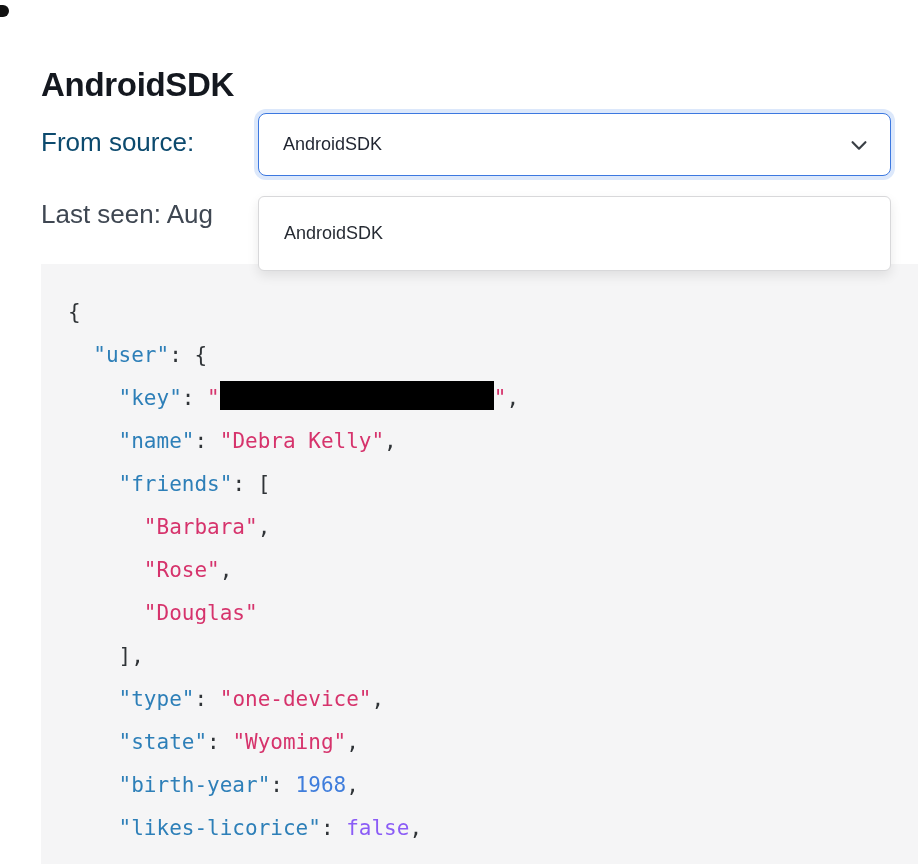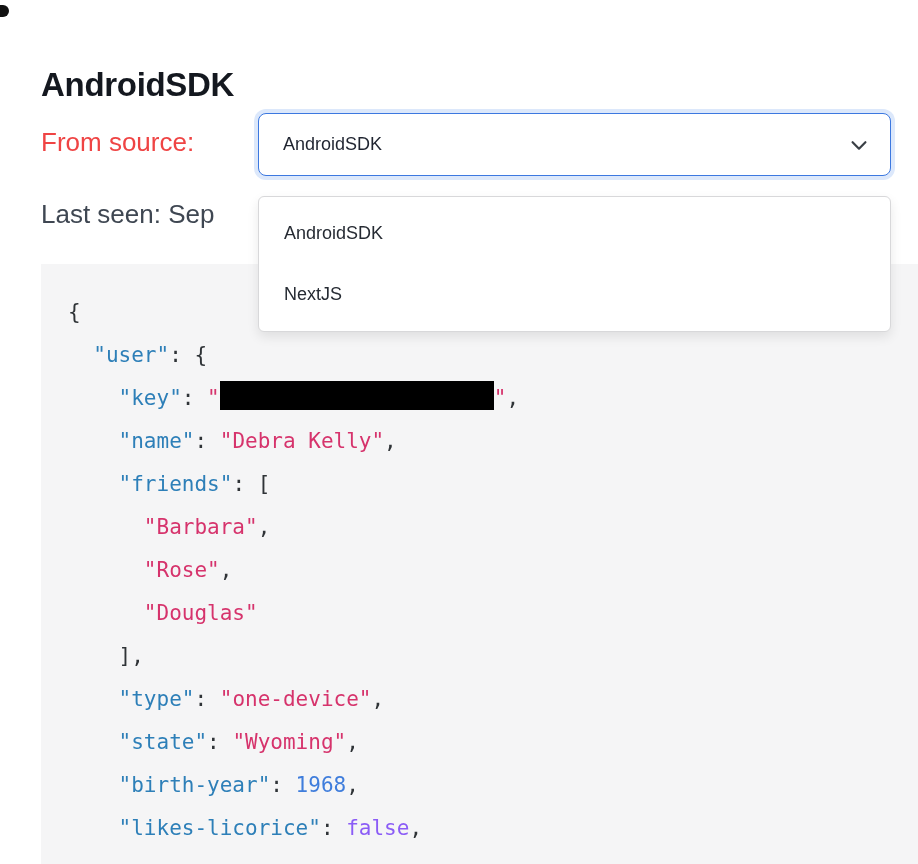--- a/index.html
+++ b/index.html
@@ -29,21 +29,21 @@
     font-weight: 700;
     color: #14181f;
     letter-spacing: -0.3px;
   }
 
   .from-label {
     position: absolute;
     left: 41px; top: 127px;
     font-size: 26px;
     font-weight: 400;
-    color: #ef4444;
+    color: #0c4a6e;
   }
 
   .source-select {
     position: absolute;
     left: 258px; top: 113px;
     width: 633px; height: 63px;
     background: #ffffff;
     border: 1.5px solid #3c78e0;
     border-radius: 8px;
     box-shadow: 0 0 0 4px #dce8fb;
@@ -135,21 +135,21 @@
 
 <div class="source-select" role="combobox" aria-expanded="true">
   <span class="value">AndroidSDK</span>
   <span class="chevron-icon">
     <svg viewBox="0 0 24 24" width="22" height="22" fill="none" stroke="#3a3f45" stroke-width="2.4" stroke-linecap="round" stroke-linejoin="round">
       <polyline points="5 9 12 16 19 9"></polyline>
     </svg>
   </span>
 </div>
 
-<div class="last-seen">Last seen: Sep</div>
+<div class="last-seen">Last seen: Aug</div>
 
 <div class="code-block">
   <div class="code">
       <div class="line"><span class="tok-p">{</span></div>
       <div class="line"><span class="tok-p">  </span><span class="tok-k">"user"</span><span class="tok-p">: {</span></div>
       <div class="line"><span class="tok-p">    </span><span class="tok-k">"key"</span><span class="tok-p">: </span><span class="tok-s">"</span><span class="tok-r"></span><span class="tok-s">"</span><span class="tok-p">,</span></div>
       <div class="line"><span class="tok-p">    </span><span class="tok-k">"name"</span><span class="tok-p">: </span><span class="tok-s">"Debra Kelly"</span><span class="tok-p">,</span></div>
       <div class="line"><span class="tok-p">    </span><span class="tok-k">"friends"</span><span class="tok-p">: [</span></div>
       <div class="line"><span class="tok-p">      </span><span class="tok-s">"Barbara"</span><span class="tok-p">,</span></div>
       <div class="line"><span class="tok-p">      </span><span class="tok-s">"Rose"</span><span class="tok-p">,</span></div>
@@ -158,14 +158,13 @@
       <div class="line"><span class="tok-p">    </span><span class="tok-k">"type"</span><span class="tok-p">: </span><span class="tok-s">"one-device"</span><span class="tok-p">,</span></div>
       <div class="line"><span class="tok-p">    </span><span class="tok-k">"state"</span><span class="tok-p">: </span><span class="tok-s">"Wyoming"</span><span class="tok-p">,</span></div>
       <div class="line"><span class="tok-p">    </span><span class="tok-k">"birth-year"</span><span class="tok-p">: </span><span class="tok-n">1968</span><span class="tok-p">,</span></div>
       <div class="line"><span class="tok-p">    </span><span class="tok-k">"likes-licorice"</span><span class="tok-p">: </span><span class="tok-b">false</span><span class="tok-p">,</span></div>
     </div>
 </div>
 
 <div class="dropdown-panel" role="listbox">
 
 <div class="option" role="option">AndroidSDK</div>
-    <div class="option" role="option">NextJS</div>
   </div>
 
 </body></html>

